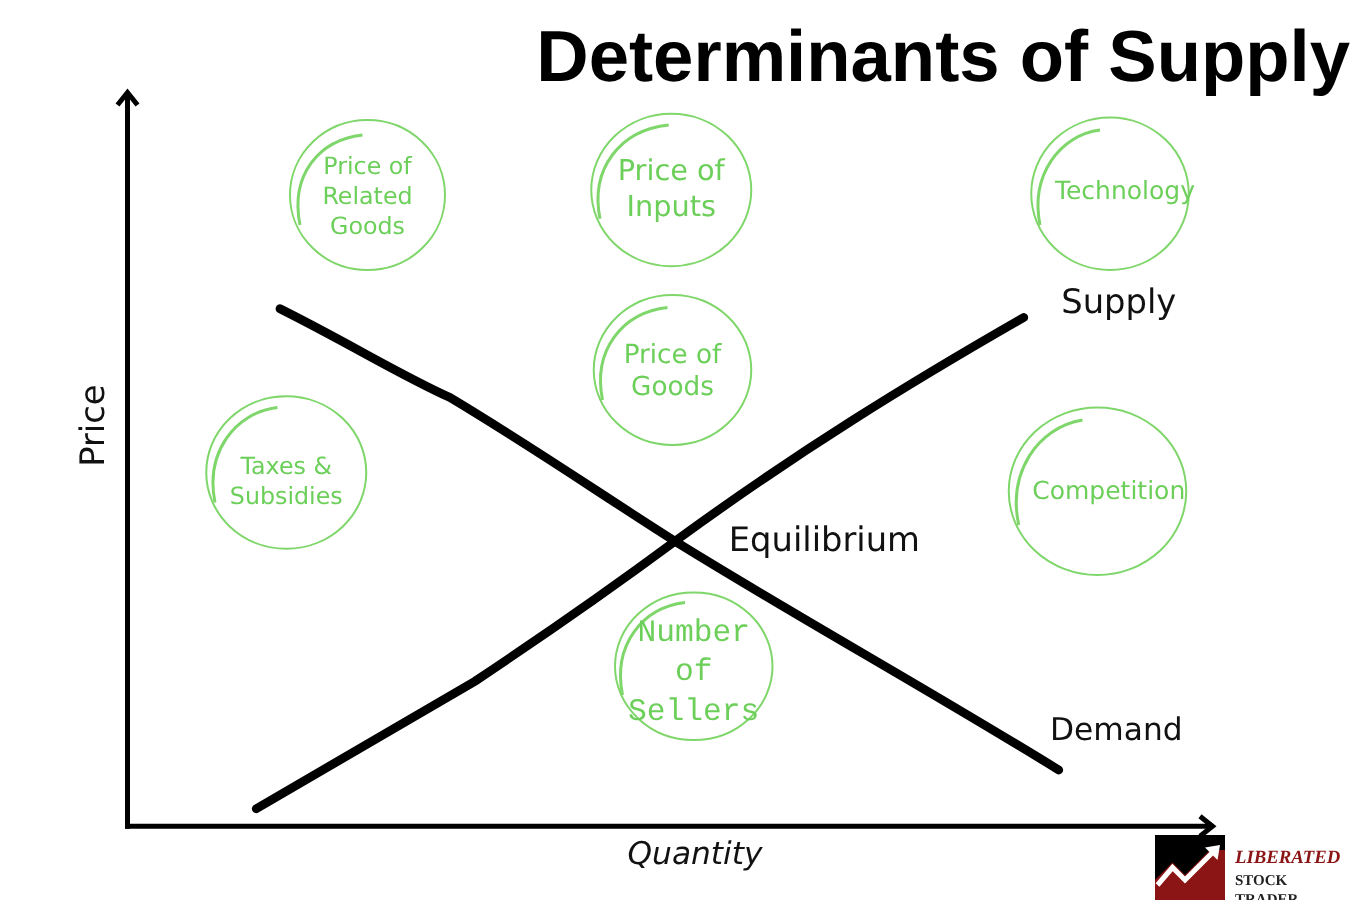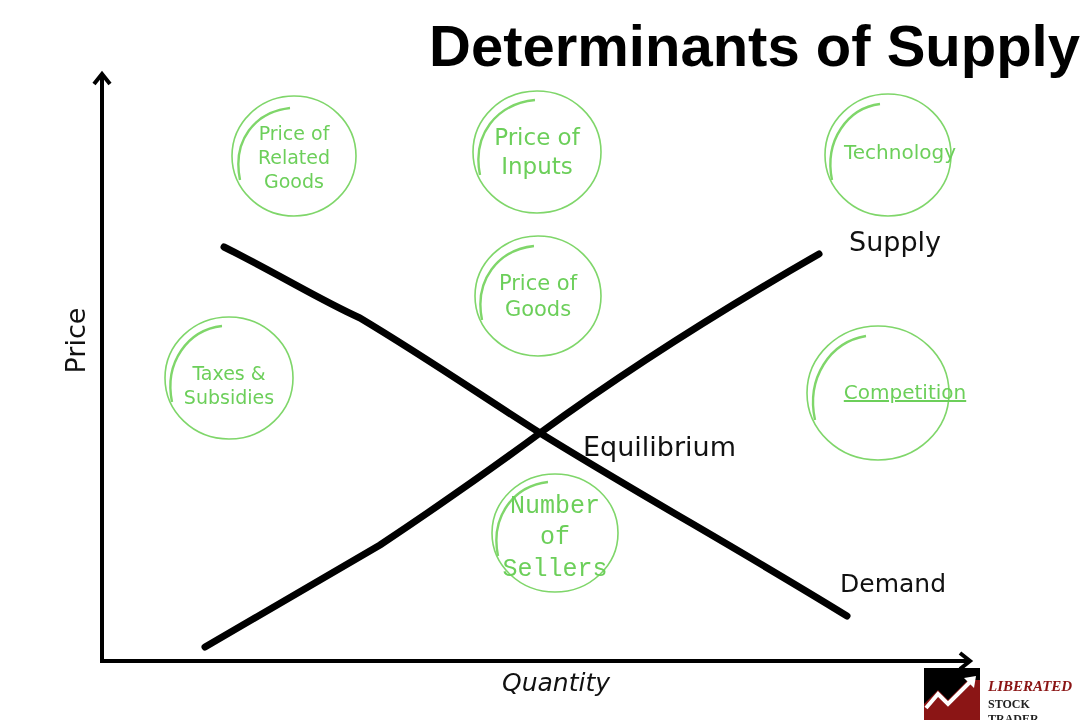--- a/index.html
+++ b/index.html
@@ -6,21 +6,21 @@
     body { width: 1080px; height: 720px; position: relative; overflow: hidden;
            font-family: "DejaVu Sans", "Liberation Sans", sans-serif; color: #000; }
     .title { position: absolute; left: 0; top: 8px; width: 1080px; text-align: right;
              font-family: "Liberation Sans", sans-serif; font-weight: bold; font-size: 58px;
              letter-spacing: 0px; line-height: 76px; color: #000; }
     svg.canvas { position: absolute; left: 0; top: 0; }
     .label { position: absolute; font-family: "DejaVu Sans", sans-serif; color: #111;
              white-space: nowrap; }
     .lbl-supply { left: 849px; top: 226px; font-size: 27px; }
     .lbl-demand { left: 840px; top: 569px; font-size: 25px; }
-    .lbl-equil  { left: 583px; top: 417px; font-size: 27px; margin-top: 14px; }
+    .lbl-equil  { left: 583px; top: 417px; font-size: 27px; }
     .lbl-qty    { left: 502px; top: 668px; font-size: 25px; font-style: italic; }
     .lbl-price  { left: 30px; top: 325px; font-size: 27px; transform: rotate(-90deg);
                   transform-origin: center center; width: 90px; text-align: center; }
     .bubble { position: absolute; display: flex; align-items: center; justify-content: center;
               text-align: center; color: #6ccf5a; font-family: "DejaVu Sans", sans-serif;
               line-height: 1.25; }
     .bubble span { display: block; white-space: pre-line; }
     .logo { position: absolute; left: 924px; top: 668px; width: 156px; height: 52px; }
     .logo-text1 { position: absolute; left: 64px; top: 10px; font-family: "Liberation Serif", serif;
                   font-style: italic; font-weight: bold; color: #8b1515; font-size: 15px; }
@@ -83,21 +83,21 @@
   <span>Technology</span>
 </div>
 <div class="bubble" style="left:475px;top:236px;width:126px;height:120px;font-size:21px;">
   <span>Price of
 Goods</span>
 </div>
 <div class="bubble" style="left:165px;top:326px;width:128px;height:120px;font-size:19px;align-items:center;">
   <span>Taxes &amp;
 Subsidies</span>
 </div>
-<div class="bubble" style="left:830px;top:332px;width:150px;height:120px;font-size:20px;text-decoration:underline;">
+<div class="bubble" style="left:812px;top:332px;width:150px;height:120px;font-size:20px;">
   <span>Competition</span>
 </div>
 <div class="bubble" style="left:490px;top:478px;width:130px;height:120px;font-size:25px;font-family:Liberation Mono, monospace;">
   <span>Number of
 Sellers</span>
 </div>
 
 <div class="label lbl-supply">Supply</div>
 <div class="label lbl-demand">Demand</div>
 <div class="label lbl-equil">Equilibrium</div>

